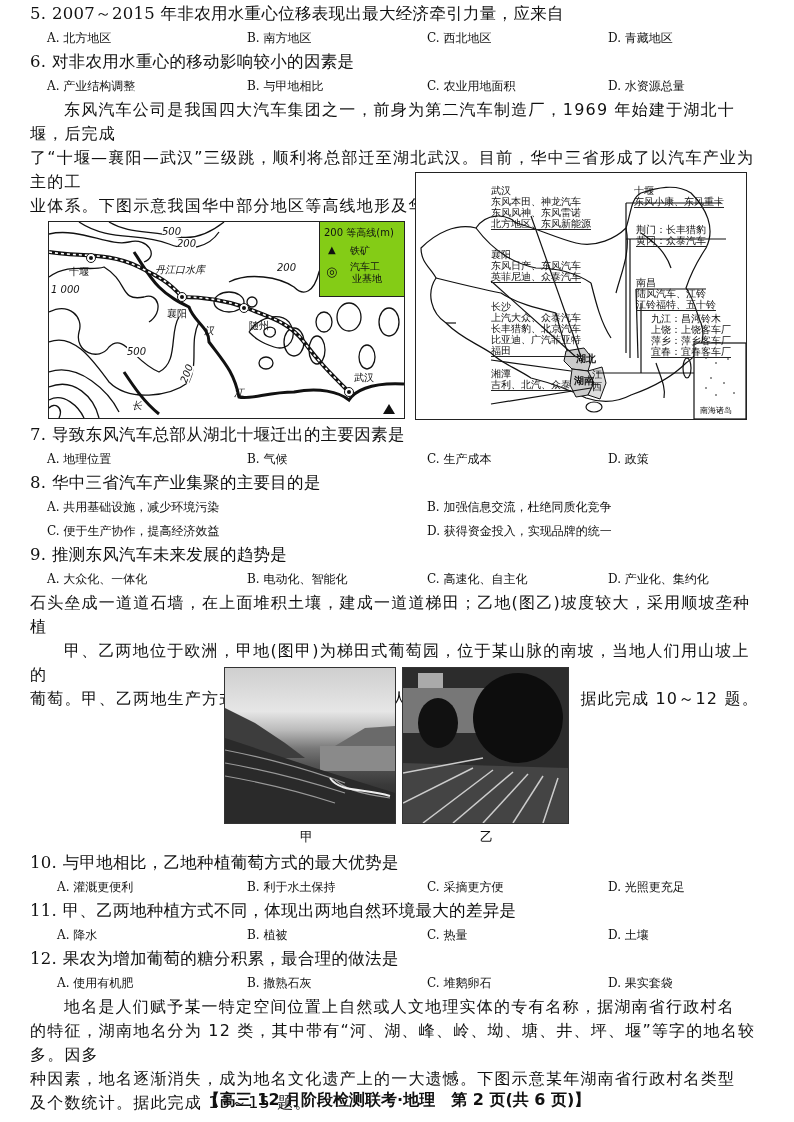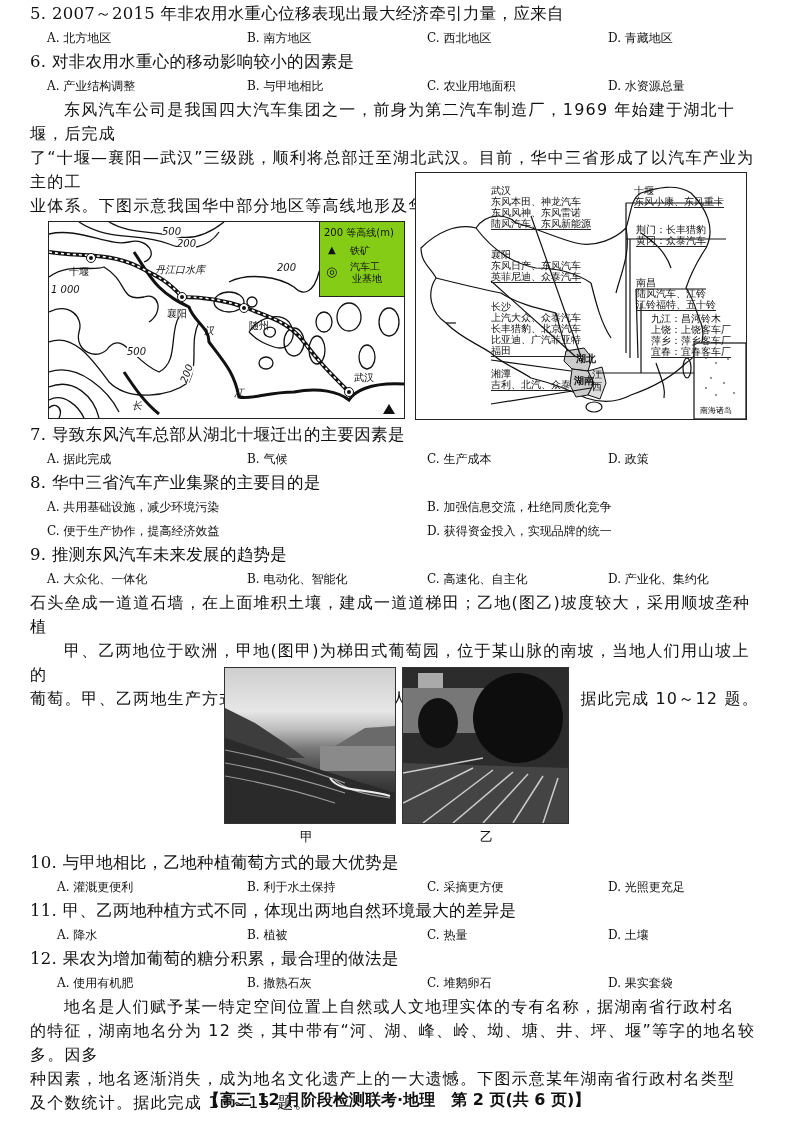--- a/index.html
+++ b/index.html
@@ -152,21 +152,21 @@
         <circle cx="318" cy="220" r="0.8"></circle>
       <circle cx="300" cy="222" r="0.8"></circle>
         <circle cx="290" cy="215" r="0.8"></circle>
     </g>
   </svg>
 
   <div class="maplabel" style="left:75px;top:12px">
     <div>武汉</div>
     <div>东风本田、神龙汽车</div>
     <div>东风风神、东风雷诺</div>
-    <div class="uline">陆风汽车、东风新能源</div>
+    <div class="uline">北方地区、东风新能源</div>
   </div>
   <div class="maplabel" style="left:75px;top:76px">
     <div>襄阳</div>
     <div>东风日产、东风汽车</div>
     <div class="uline">英菲尼迪、众泰汽车</div>
   </div>
   <div class="maplabel" style="left:75px;top:128px">
     <div>长沙</div>
     <div>上汽大众、众泰汽车</div>
     <div>长丰猎豹、北京汽车</div>
@@ -197,21 +197,21 @@
     <div class="uline">宜春：宜春客车厂</div>
   </div>
   <span class="maplabel" style="left:160px;top:180px;font-weight:bold">湖北</span>
   <span class="maplabel" style="left:158px;top:202px;font-weight:bold">湖南</span>
   <span class="maplabel" style="left:176px;top:196px">江</span>
   <span class="maplabel" style="left:176px;top:208px">西</span>
   <span class="maplabel" style="left:284px;top:232px;font-size:8px">南海诸岛</span>
 </div>
 
 <div class="line q" style="top:423px">7. 导致东风汽车总部从湖北十堰迁出的主要因素是</div>
-<div class="opt" style="top:447px;left:47px">A. 据此完成</div>
+<div class="opt" style="top:447px;left:47px">A. 地理位置</div>
 <div class="opt" style="top:447px;left:247px">B. 气候</div>
 <div class="opt" style="top:447px;left:427px">C. 生产成本</div>
 <div class="opt" style="top:447px;left:608px">D. 政策</div>
 
 <div class="line q" style="top:471px">8. 华中三省汽车产业集聚的主要目的是</div>
 <div class="opt" style="top:495px;left:47px">A. 共用基础设施，减少环境污染</div>
 <div class="opt" style="top:495px;left:427px">B. 加强信息交流，杜绝同质化竞争</div>
 <div class="opt" style="top:519px;left:47px">C. 便于生产协作，提高经济效益</div>
 <div class="opt" style="top:519px;left:427px">D. 获得资金投入，实现品牌的统一</div>
 

